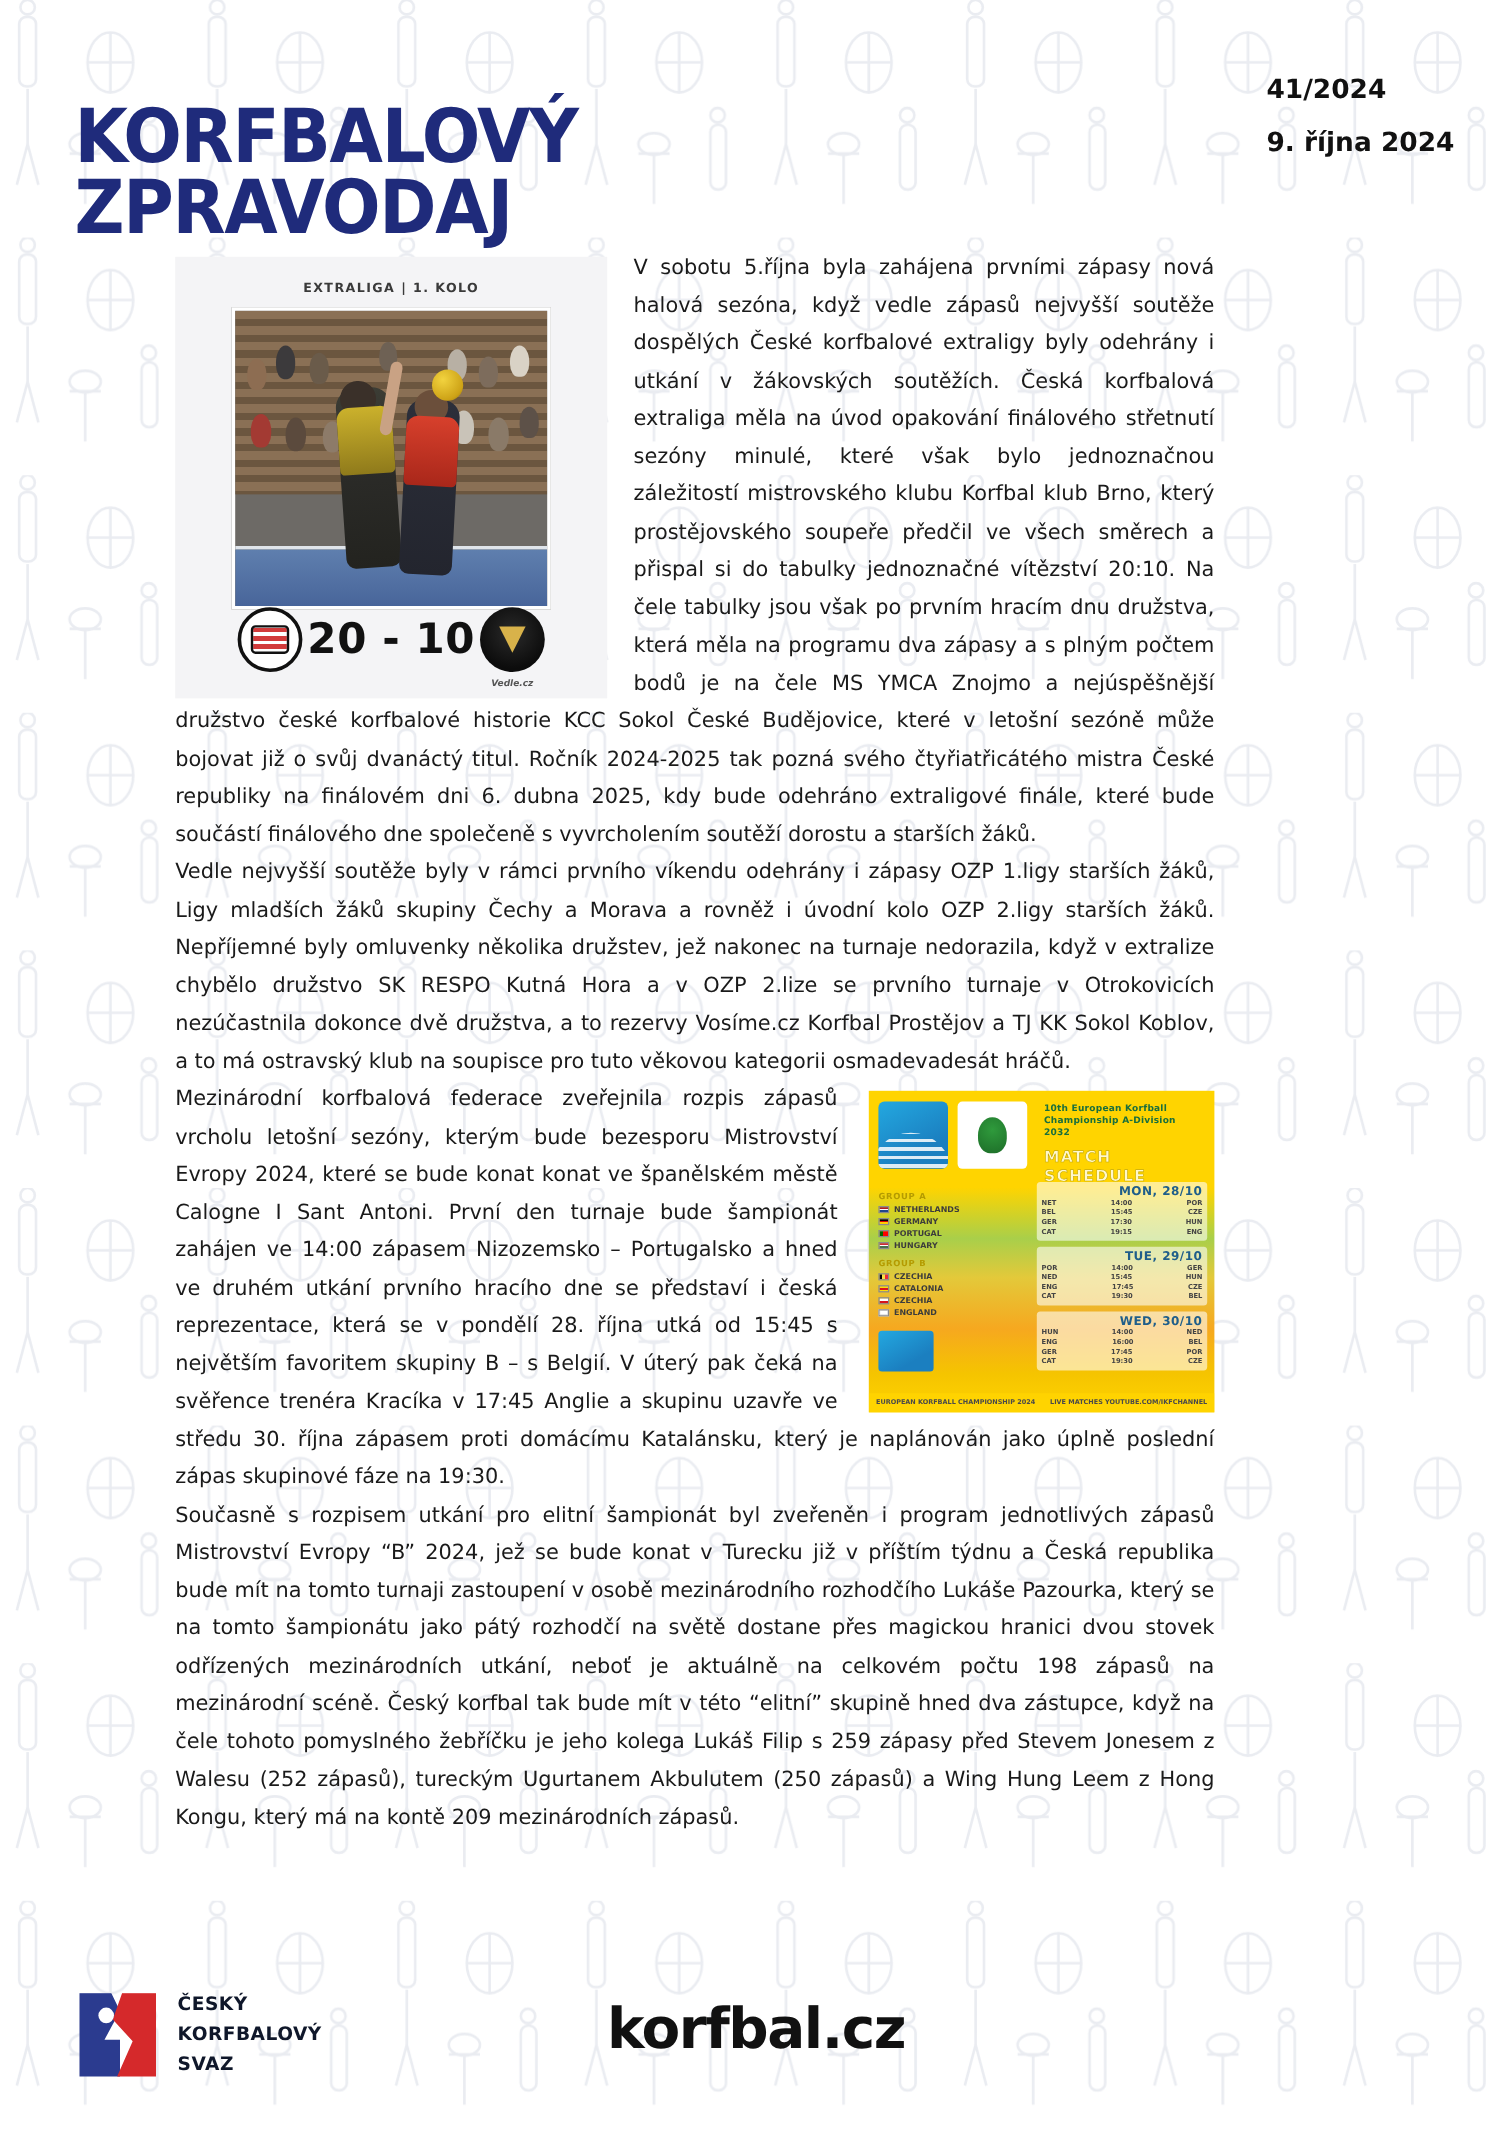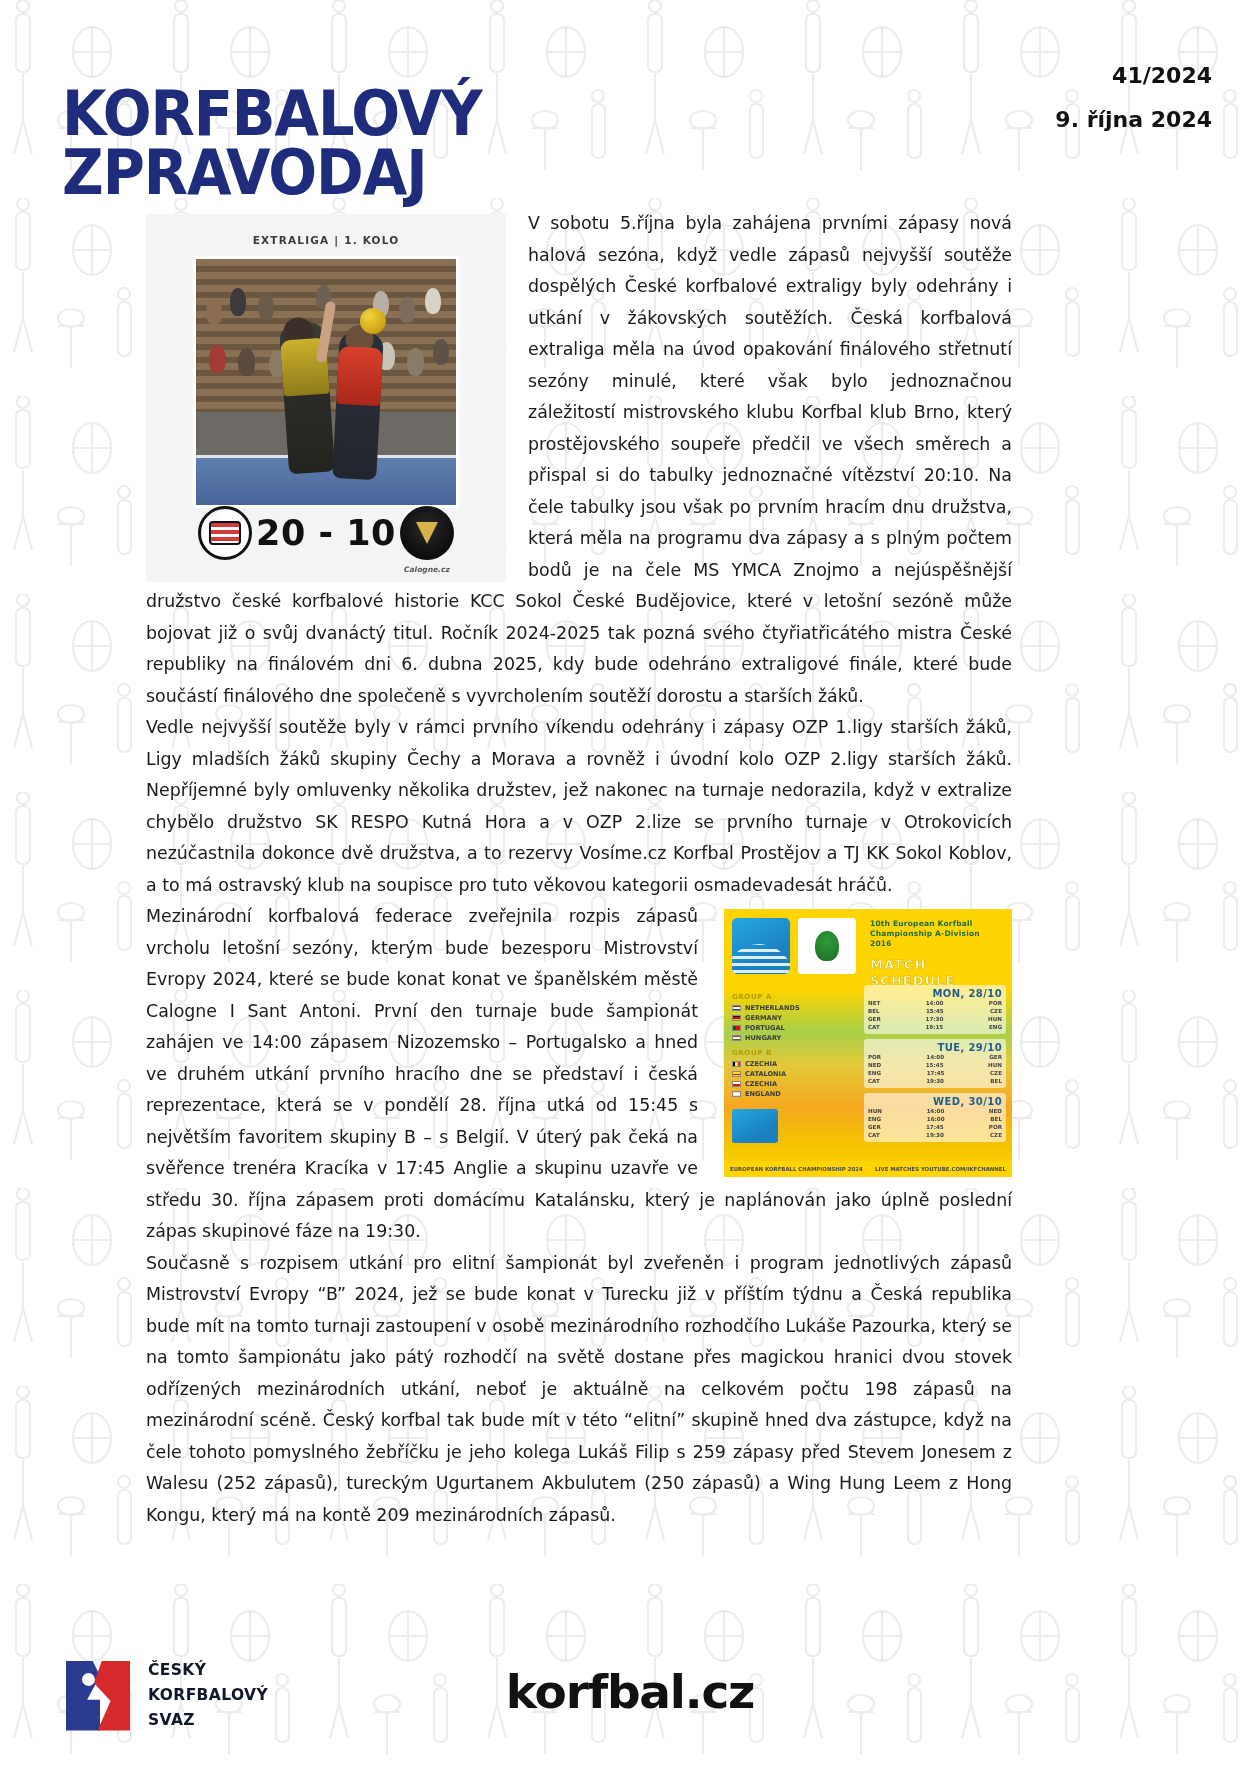--- a/index.html
+++ b/index.html
@@ -46,21 +46,21 @@
     color: #1f2b7b;
     font-stretch: condensed;
     transform: scaleX(1.03);
     transform-origin: left top;
     white-space: pre-line;
   }
   .masthead-meta {
     position: absolute;
     right: 48px;
     top: 54px;
-    text-align: right;
+    text-align: left;
     font-family: "DejaVu Sans", sans-serif;
     font-weight: 700;
     font-size: 22px;
     line-height: 2.0;
     color: #111111;
   }
   .masthead-meta div { white-space: nowrap; }
 
   
   .content {
@@ -490,40 +490,40 @@
         <div class="player-red">
           <span class="jersey"></span>
         </div>
         <div class="ball"></div>
       </div>
 
       <div class="pc-score">
         <span class="crest crest-home"></span>
         <span class="score-text">20 - 10</span>
         <span class="crest crest-away">
-          <em class="crest-caption">Calogne.cz</em>
+          <em class="crest-caption">Vedle.cz</em>
         </span>
       </div>
     </figure>
 
     <p class="body-text">V sobotu 5.října byla zahájena prvními zápasy nová halová sezóna, když vedle zápasů nejvyšší soutěže dospělých České korfbalové extraligy byly odehrány i utkání v žákovských soutěžích. Česká korfbalová extraliga měla na úvod opakování finálového střetnutí sezóny minulé, které však bylo jednoznačnou záležitostí mistrovského klubu Korfbal klub Brno, který prostějovského soupeře předčil ve všech směrech a přispal si do tabulky jednoznačné vítězství 20:10. Na čele tabulky jsou však po prvním hracím dnu družstva, která měla na programu dva zápasy a s plným počtem bodů je na čele MS YMCA Znojmo a nejúspěšnější družstvo české korfbalové historie KCC Sokol České Budějovice, které v letošní sezóně může bojovat již o svůj dvanáctý titul. Ročník 2024-2025 tak pozná svého čtyřiatřicátého mistra České republiky na finálovém dni 6. dubna 2025, kdy bude odehráno extraligové finále, které bude součástí finálového dne společeně s vyvrcholením soutěží dorostu a starších žáků.</p>
   </section>
 
   <p class="body-text">Vedle nejvyšší soutěže byly v rámci prvního víkendu odehrány i zápasy OZP 1.ligy starších žáků, Ligy mladších žáků skupiny Čechy a Morava a rovněž i úvodní kolo OZP 2.ligy starších žáků. Nepříjemné byly omluvenky několika družstev, jež nakonec na turnaje nedorazila, když v extralize chybělo družstvo SK RESPO Kutná Hora a v OZP 2.lize se prvního turnaje v Otrokovicích nezúčastnila dokonce dvě družstva, a to rezervy Vosíme.cz Korfbal Prostějov a TJ KK Sokol Koblov, a to má ostravský klub na soupisce pro tuto věkovou kategorii osmadevadesát hráčů.</p>
 
   <section class="schedule-block">
 
     <figure class="poster">
       <div class="poster-top">
         <span class="logo-ekf"></span>
         <span class="logo-host"></span>
         <div class="poster-title">
           <span>10th European Korfball</span><br>
           <span>Championship A-Division</span>
-          <span>2016</span>
+          <span>2032</span>
           <span class="big">MATCH SCHEDULE</span>
         </div>
       </div>
 
       <div class="col-groups">
         <div>
           <div class="grp-head">GROUP A</div>
           <div class="grp-row">
               <i class="flag" style="background:linear-gradient(180deg,#ae1c28 33%,#fff 33% 66%,#21468b 66%)"></i>
               <span>NETHERLANDS</span>

